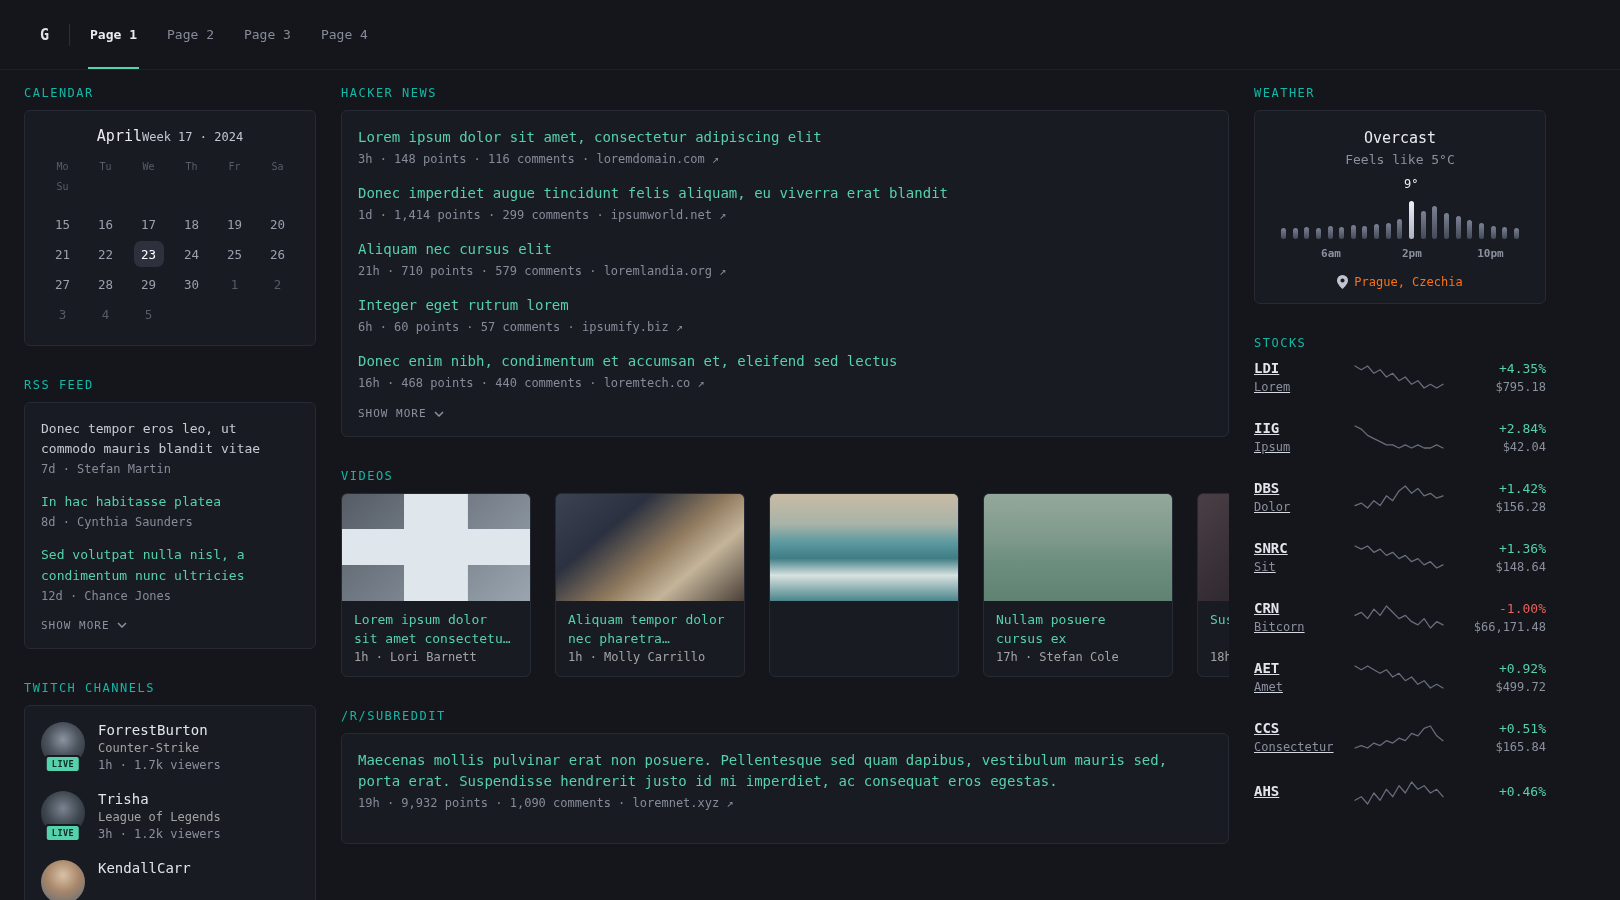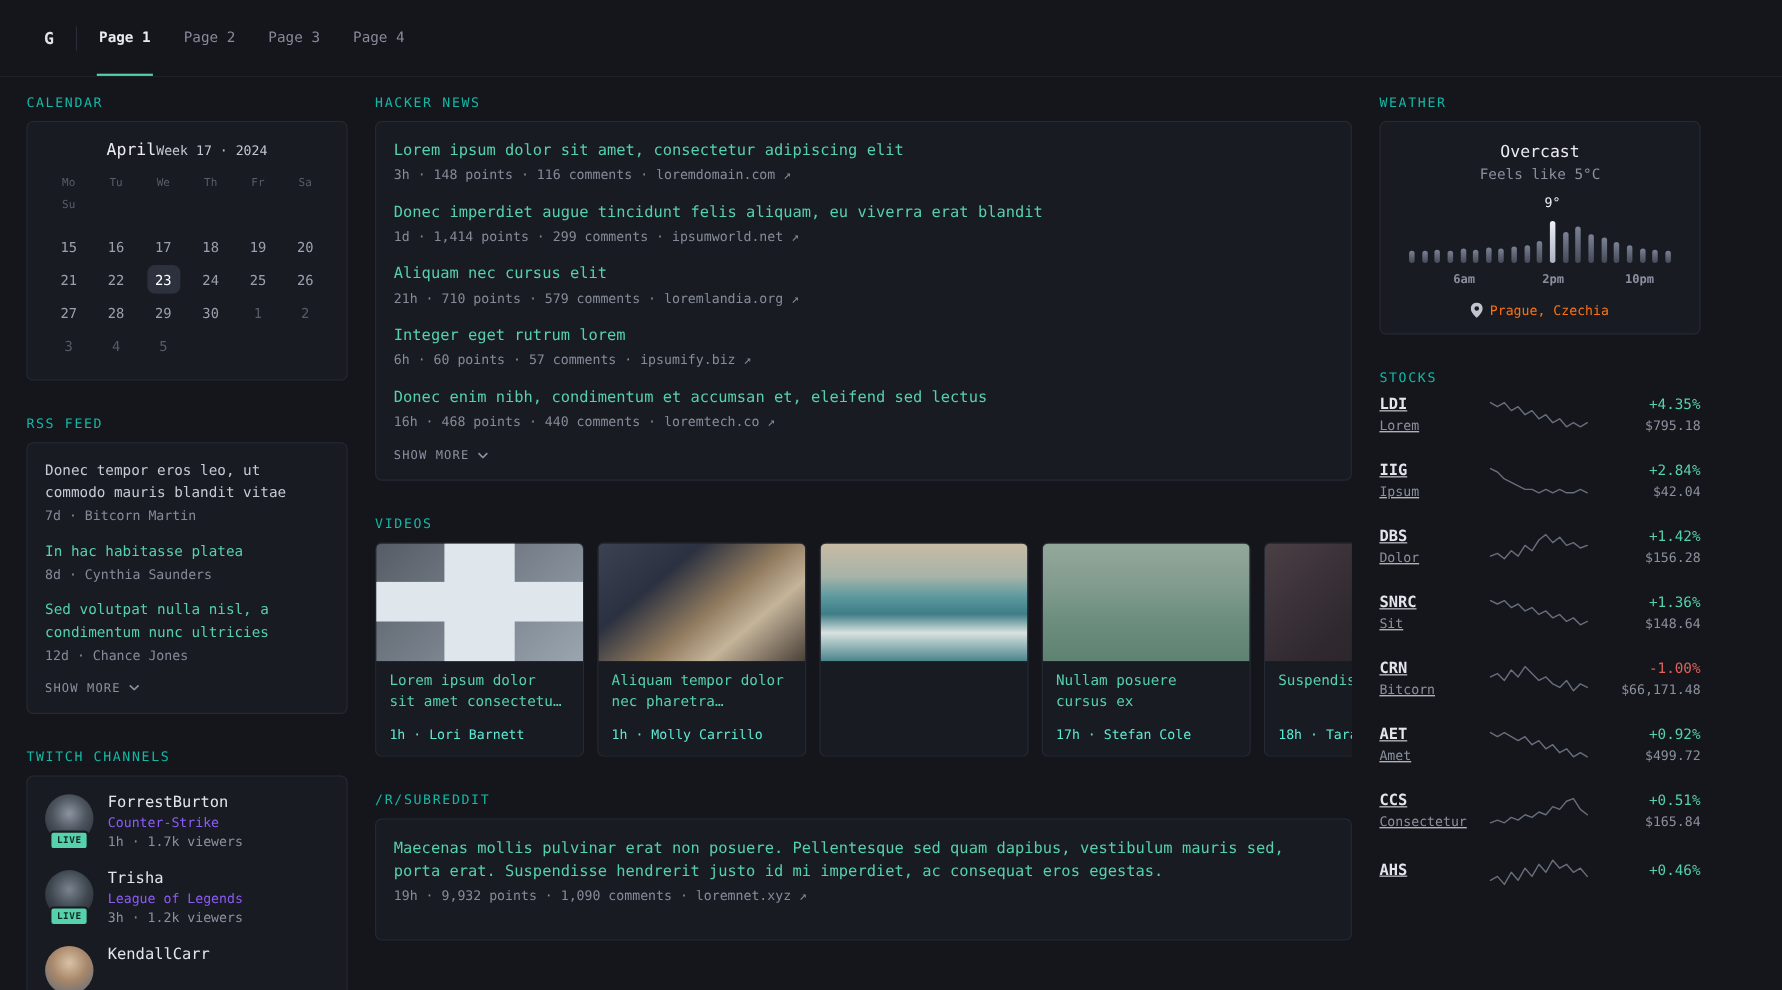--- a/index.html
+++ b/index.html
@@ -55,37 +55,37 @@
   .tw-item{display:flex;gap:13px;margin-bottom:19px;align-items:flex-start;cursor:pointer;}
   .avatar{width:44px;height:44px;border-radius:50%;position:relative;flex:0 0 44px;}
   .tw-item.a1 .avatar{background:radial-gradient(circle at 50% 40%,#8b94a0 0%,#4c545e 45%,#23262d 100%);}
   .tw-item.a2 .avatar{background:radial-gradient(circle at 50% 40%,#7a838f 0%,#3f4750 50%,#1e2128 100%);}
   .tw-item.a3 .avatar{background:radial-gradient(circle at 50% 35%,#d9c2a7 0%,#a8876a 45%,#56687a 100%);}
   .live-badge{display:none;position:absolute;left:50%;bottom:-7px;transform:translateX(-50%);
     background:var(--accent);color:#0e2a22;font-size:8.5px;font-weight:bold;letter-spacing:.5px;
     padding:2px 5px;border-radius:4px;border:2px solid var(--card);}
   .tw-item.live .live-badge{display:inline-block;}
   .tw-name{font-size:14px;color:#e3e5ec;}
-  .tw-game{font-size:12px;color:#8b5cf6;margin-top:3px;}
+  .tw-game{font-size:12px;color:#a3a3a3;margin-top:3px;}
   .tw-meta{font-size:12px;color:#8b909e;margin-top:3px;}
   
-  .video-row{display:flex;gap:12px;overflow:hidden;}
+  .video-row{display:flex;gap:24px;overflow:hidden;}
   .video-card{flex:0 0 190px;width:190px;background:var(--card);border:1px solid var(--border);border-radius:6px;overflow:hidden;cursor:pointer;}
   .thumb{height:107px;}
   .video-card.t1 .thumb{background:
      linear-gradient(#dfe6ec,#dfe6ec) center/34% 100% no-repeat,
      linear-gradient(#dfe6ec,#dfe6ec) center/100% 34% no-repeat,
      linear-gradient(135deg,#555c66,#9aa5af);}
   .video-card.t2 .thumb{background:linear-gradient(140deg,#3b4252 0%,#2b3140 30%,#907a5e 55%,#c4b49a 72%,#4a4038 100%);}
   .video-card.t3 .thumb{background:linear-gradient(180deg,#c8bba4 0%,#a8b3a8 28%,#5d9aa0 45%,#3e7d85 60%,#d8e2e0 76%,#49858c 100%);}
   .video-card.t4 .thumb{background:linear-gradient(180deg,#93a89b 0%,#7f9a8c 40%,#6e8f80 62%,#5f8273 100%);}
   .video-card.t5 .thumb{background:linear-gradient(135deg,#4a3f45 0%,#2f282f 50%,#231f26 100%);}
   .video-body{padding:10px 12px 12px;}
   .video-title{font-size:13px;line-height:1.45;color:var(--accent);height:38px;overflow:hidden;}
-  .video-meta{font-size:12px;color:#5eead4;margin-top:12px;white-space:nowrap;overflow:hidden;}
+  .video-meta{font-size:12px;color:#a3a3a3;margin-top:1px;white-space:nowrap;overflow:hidden;}
   
   .weather-card{padding:18px 16px 14px;text-align:center;}
   .w-cond{font-size:15px;color:#e9ebf1;}
   .w-feels{font-size:13px;color:#8b909e;margin-top:5px;}
   .w-chart{position:relative;margin:10px 10px 0;height:62px;}
   .w-temp{position:absolute;top:0;transform:translateX(-50%);font-size:12px;color:#eef0f5;}
   .w-bars{position:absolute;left:0;right:0;bottom:0;height:40px;display:flex;align-items:flex-end;justify-content:space-between;}
   .wbar{width:5px;border-radius:2.5px;background:linear-gradient(180deg,#7b8294 0%,#434956 100%);}
   .wbar.hl{background:linear-gradient(180deg,#eef0f5 0%,#aab1c2 100%);}
   .w-times{position:relative;height:15px;margin:8px 10px 0;}
@@ -213,21 +213,21 @@
       </div>
     </section>
 
     <section class="widget">
       <h2 class="sec">RSS FEED</h2>
       <div class="card pad">
         <div>
 
         <article class="feed-item visited">
               <div class="feed-title">Donec tempor eros leo, ut commodo mauris blandit vitae</div>
-              <div class="feed-meta">7d · Bitcorn Martin</div>
+              <div class="feed-meta">7d · Stefan Martin</div>
             </article>
             <article class="feed-item">
               <div class="feed-title">In hac habitasse platea</div>
               <div class="feed-meta">8d · Cynthia Saunders</div>
             </article>
             <article class="feed-item">
               <div class="feed-title">Sed volutpat nulla nisl, a condimentum nunc ultricies</div>
               <div class="feed-meta">12d · Chance Jones</div>
             </article>
           </div>

